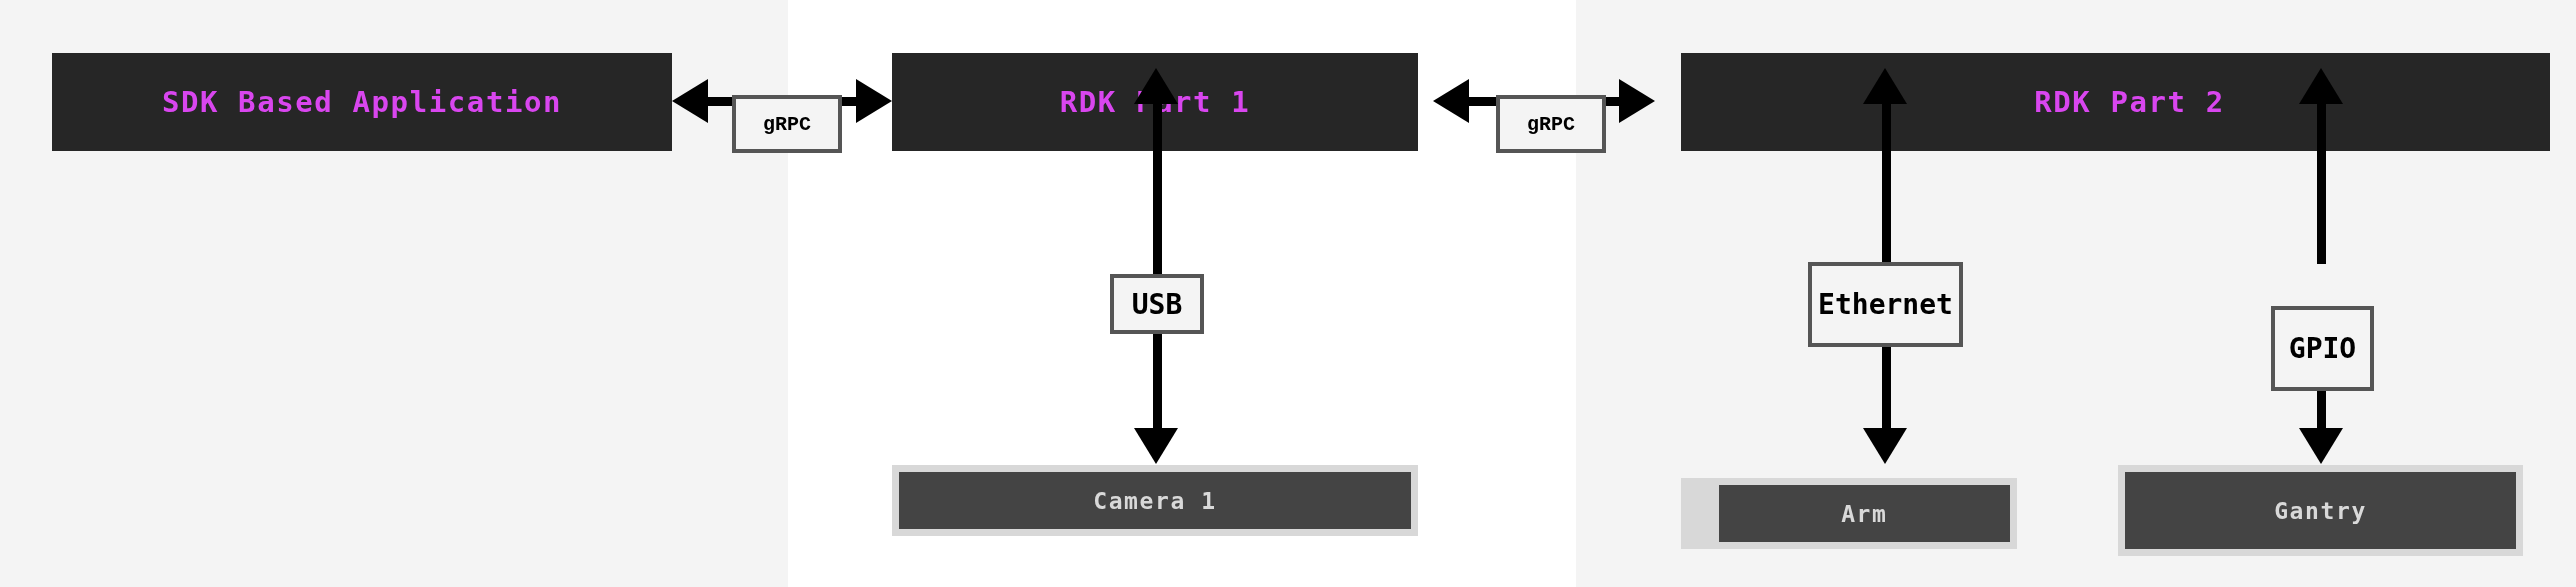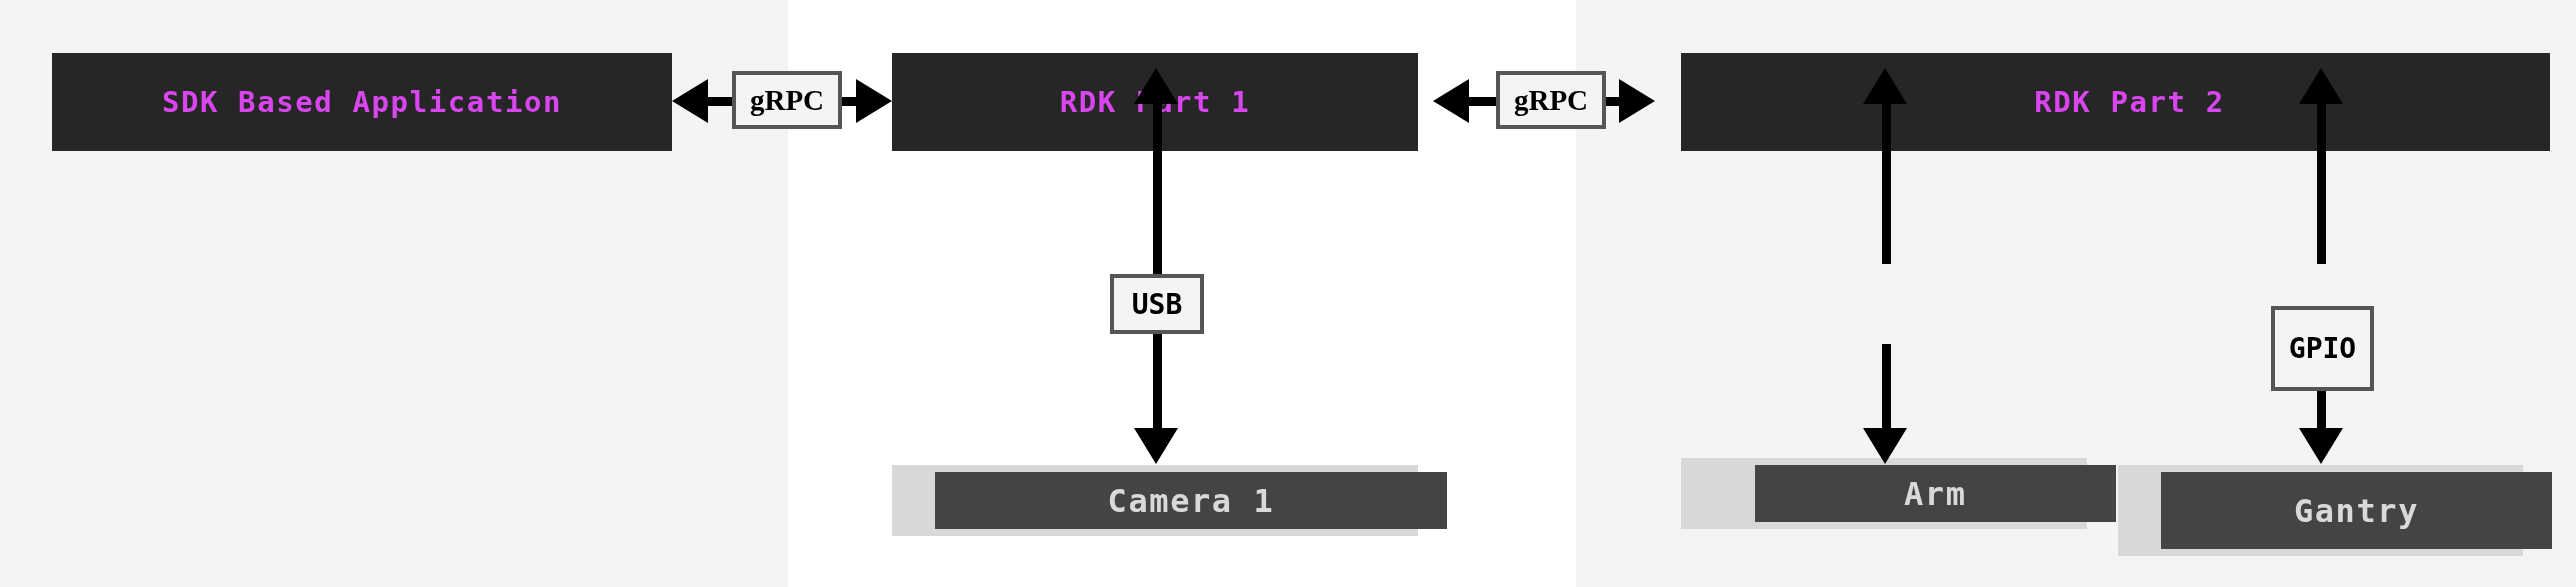--- a/index.html
+++ b/index.html
@@ -51,45 +51,45 @@
     box-sizing: border-box;
   }
   .node-device-inner {
     width: 100%;
     height: 100%;
     background: #444444;
     color: #d9d9d9;
     display: flex;
     align-items: center;
     justify-content: center;
-    font-size: 32px;
+    font-size: 23px;
     font-weight: bold;
     letter-spacing: 1.6px;
     white-space: nowrap;
-    margin-left: 36px;
   }
 
   
   .proto-box {
     position: absolute;
     background: #f4f4f4;
     border: 4.1px solid #555555;
     box-sizing: border-box;
     display: flex;
     align-items: center;
     justify-content: center;
     color: #000000;
     font-size: 28px;
     font-weight: bold;
     white-space: nowrap;
     z-index: 4;
   }
   .proto-box.sans {
-    font-family: Liberation Serif, serif;
-    font-size: 29px;
+    font-family: Liberation Mono, monospace;
+    font-size: 20px;
+    margin-top: 24px;
   }
 
   
   .line-h {
     position: absolute;
     height: 9px;
     background: #000000;
     z-index: 1;
   }
   .line-v {
@@ -177,38 +177,41 @@
   <div class="proto-box" style="left:1110px; top:274px; width:94px; height:60px;">
     <span>USB</span>
   </div>
 
   <div class="line-v" style="left:1882px; top:104px; width:9px; height:160px;"></div>
   <div class="arrow arrow-up" style="left:1863px; top:68px;"></div>
 
   <div class="line-v" style="left:1882px; top:344px; width:9px; height:86px;"></div>
   <div class="arrow arrow-down" style="left:1863px; top:428px;"></div>
 
+  <div class="proto-box" style="left:1808px; top:262px; width:155px; height:85px;">
+    <span>Ethernet</span>
+  </div>
 
   <div class="line-v" style="left:2317px; top:104px; width:9px; height:160px;"></div>
   <div class="arrow arrow-up" style="left:2299px; top:68px;"></div>
 
   <div class="line-v" style="left:2317px; top:344px; width:9px; height:86px;"></div>
   <div class="arrow arrow-down" style="left:2299px; top:428px;"></div>
 
   <div class="proto-box" style="left:2271px; top:262px; width:103px; height:85px;margin-top:44px;">
     <span>GPIO</span>
   </div>
 
   <div class="node-device" style="left:892px; top:465px; width:526px; height:71px;">
     <div class="node-device-inner">
       <span>Camera 1</span>
     </div>
   </div>
 
-  <div class="node-device" style="left:1681px; top:458px; width:406px; height:71px;padding-left:38px;">
+  <div class="node-device" style="left:1681px; top:478px; width:336px; height:71px;padding-left:38px;">
     <div class="node-device-inner">
       <span>Arm</span>
     </div>
   </div>
 
   <div class="node-device" style="left:2118px; top:465px; width:405px; height:91px;">
     <div class="node-device-inner">
       <span>Gantry</span>
     </div>
   </div>

